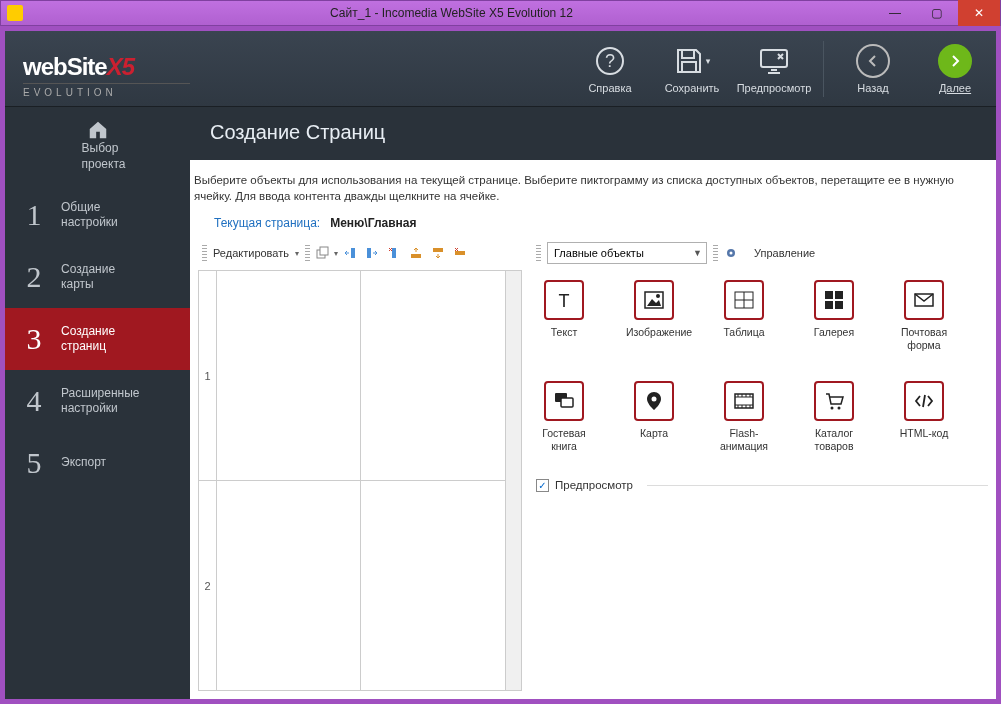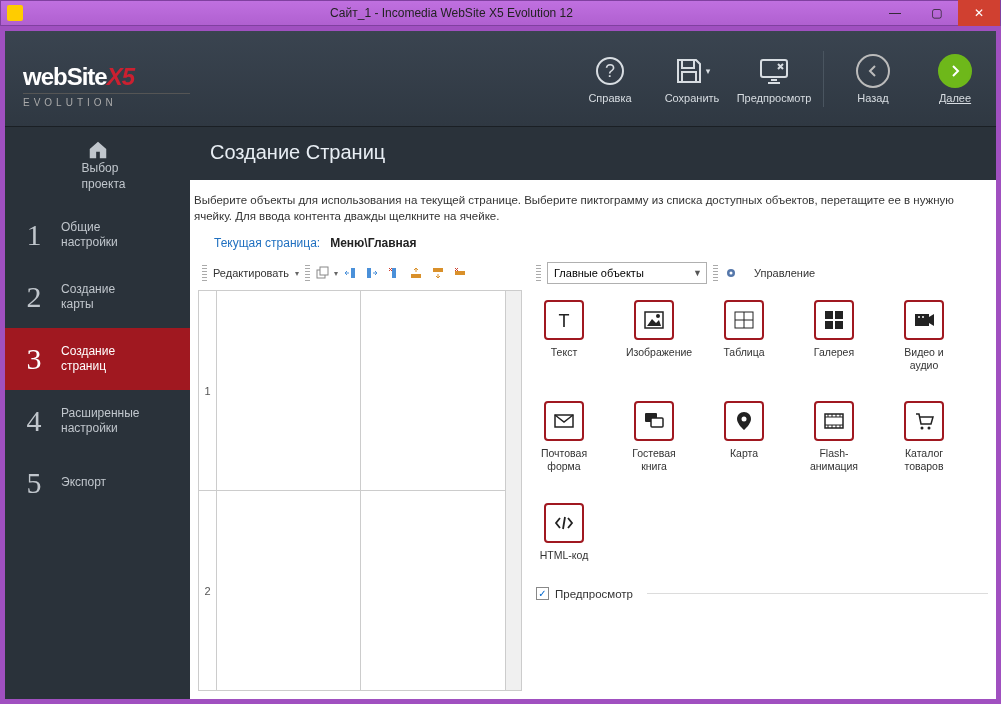--- a/index.html
+++ b/index.html
@@ -10,21 +10,21 @@
 .titlebar .app-icon { width:16px; height:16px; margin:0 6px; background:#ffcc00; border-radius:2px; }
 .titlebar .title { flex:1; text-align:center; font-size:12px; color:#222; }
 .titlebar .winbtns { display:flex; }
 .titlebar .winbtn { width:42px; height:26px; display:flex; align-items:center; justify-content:center; font-size:12px; color:#222; }
 .titlebar .winbtn.close { background:#d04030; color:#fff; }
 
 
 .app { margin:5px; height:668px; background:#2a323a; display:flex; flex-direction:column; }
 
 
-.header { height:96px; background:linear-gradient(180deg,#3a4450,#2f3842); display:flex; align-items:center; border-bottom:1px solid #1a1f24; }
+.header { height:76px; background:linear-gradient(180deg,#3a4450,#2f3842); display:flex; align-items:center; border-bottom:1px solid #1a1f24; }
 .logo { width:185px; padding:14px 0 0 18px; }
 .logo .brand { font-size:24px; font-weight:bold; color:#fff; letter-spacing:-1px; }
 .logo .brand .x5 { color:#cc2030; font-style:italic; font-weight:900; }
 .logo .sub { font-size:10px; color:#aaa; letter-spacing:4px; margin-top:2px; border-top:1px solid #555; padding-top:3px; }
 .header-spacer { flex:1; }
 .header-btn { width:82px; text-align:center; color:#d8dde2; cursor:pointer; }
 .header-btn .icon { height:34px; display:flex; align-items:center; justify-content:center; }
 .header-btn .label { font-size:11px; margin-top:4px; }
 .header-divider { width:1px; height:56px; background:#4a5560; margin:0 8px; }
 .nav-btn .circle { width:34px; height:34px; border:2px solid #bbb; border-radius:50%; display:flex; align-items:center; justify-content:center; margin:0 auto; }
@@ -322,31 +322,20 @@
                       <rect x="12" y="2" width="8" height="8" fill="#222"></rect>
                       <rect x="2" y="12" width="8" height="8" fill="#222"></rect>
                       <rect x="12" y="12" width="8" height="8" fill="#222"></rect>
                     </svg>
                   </div>
                   <div class="olabel">Галерея</div>
                 </div>
               <div class="obj">
                   <div class="box">
                     <svg width="22" height="22">
-                      <rect x="2" y="5" width="14" height="12" fill="#222"></rect>
-                      <polygon points="16,8 21,5 21,17 16,14" fill="#222"></polygon>
-                      <circle cx="6" cy="8" r="1" fill="#fff"></circle>
-                      <circle cx="10" cy="8" r="1" fill="#fff"></circle>
-                    </svg>
-                  </div>
-                  <div class="olabel">Видео и аудио</div>
-                </div>
-              <div class="obj">
-                  <div class="box">
-                    <svg width="22" height="22">
                       <rect x="2" y="5" width="18" height="12" fill="none" stroke="#222" stroke-width="1.5"></rect>
                       <path d="M2 5 L11 12 L20 5" fill="none" stroke="#222" stroke-width="1.5"></path>
                     </svg>
                   </div>
                   <div class="olabel">Почтовая форма</div>
                 </div>
               <div class="obj">
                   <div class="box">
                     <svg width="22" height="22">
                       <rect x="2" y="3" width="12" height="9" rx="1" fill="#222"></rect>

